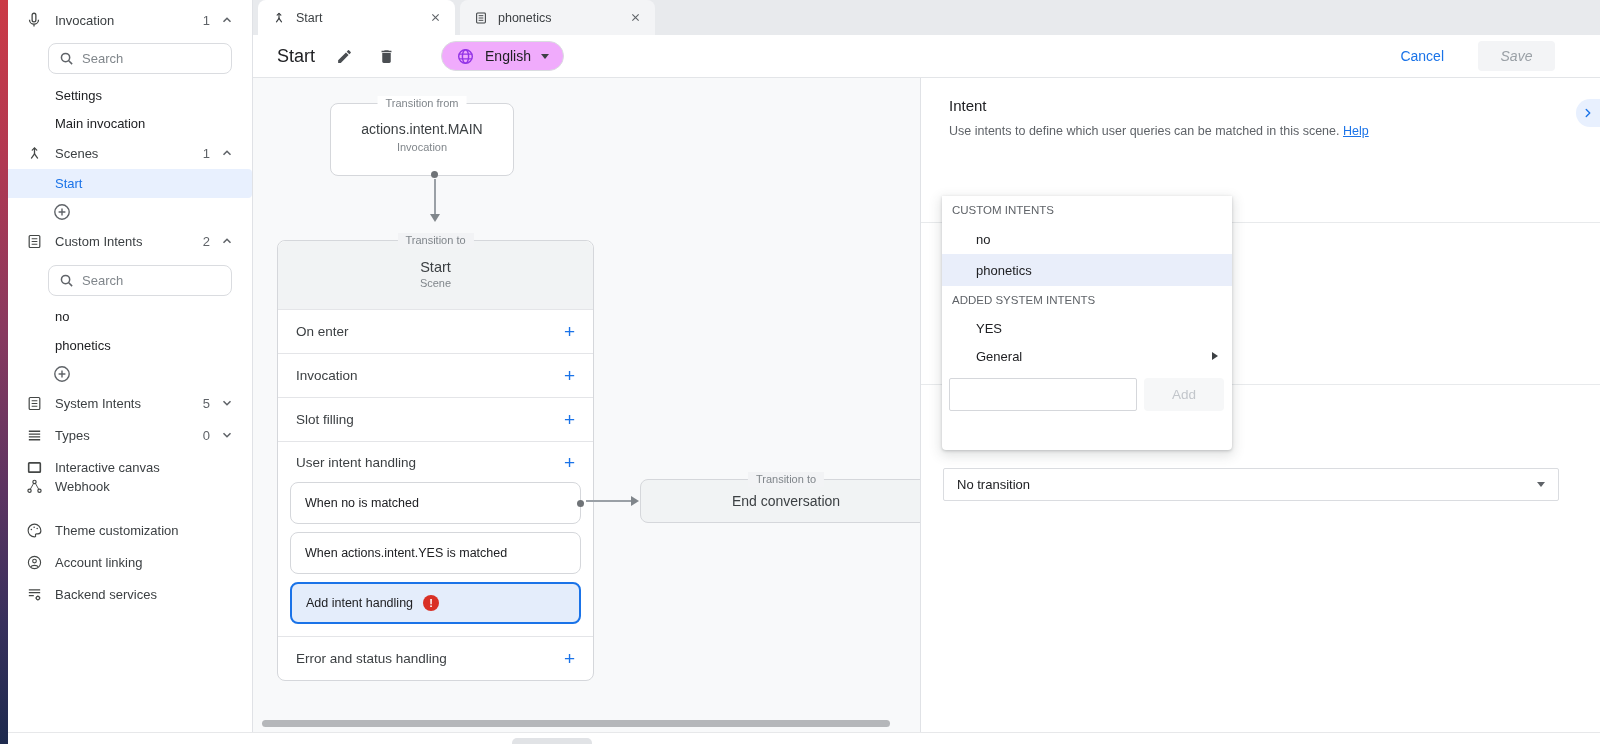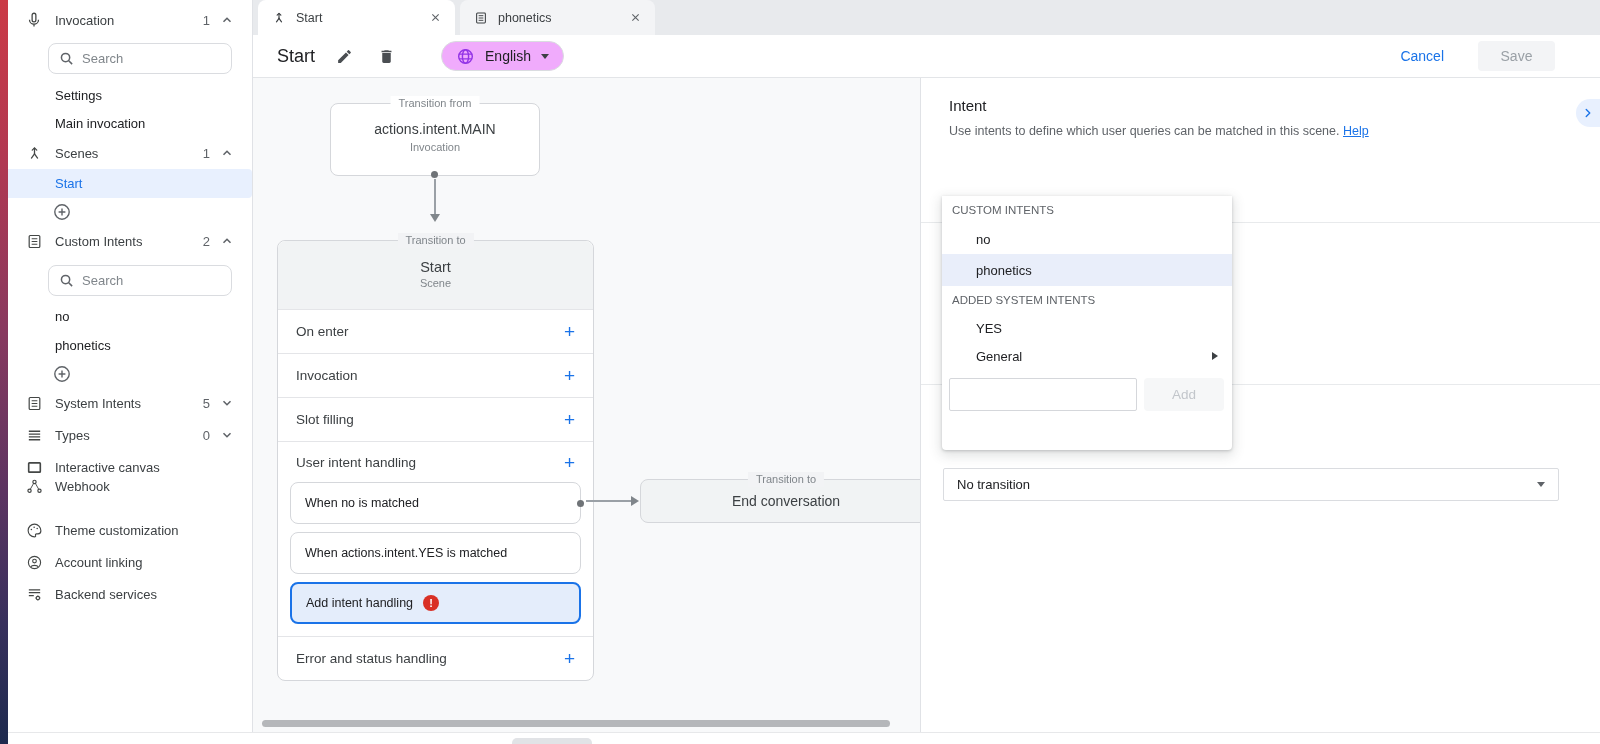--- a/index.html
+++ b/index.html
@@ -46,28 +46,28 @@
   .toolbar { left:253px; top:35px; right:0; height:43px; background:#fff;
     border-bottom:1px solid #e3e5e8; display:flex; align-items:center; }
   .tb-title { margin-left:24px; font-size:18px; color:#202124; }
   .tb-iconbtn { margin-left:16px; width:26px; height:26px; display:flex; align-items:center; justify-content:center; cursor:pointer; }
   .lang-pill { margin-left:42px; height:30px; border:1px solid #dadce0; border-radius:17px; background:#f0abfc;
     display:flex; align-items:center; padding:0 14px; cursor:pointer; }
   .lang-pill .lbl { font-size:14px; color:#202124; margin:0 10px; }
   .caret { width:0; height:0; border-left:4.5px solid transparent; border-right:4.5px solid transparent; border-top:5px solid #3c4043; }
   .tb-cancel { margin-left:auto; margin-right:34px; color:#1a73e8; font-size:14px; font-weight:500; cursor:pointer; }
   .tb-save { margin-right:45px; width:77px; height:30px; background:#f3f4f6; border-radius:4px; border:none;
-    color:#9aa0a6; font-size:14px; font-weight:500; display:flex; align-items:center; justify-content:center; cursor:default; }
+    color:#9aa0a6; font-size:14px; font-weight:500; display:flex; align-items:center; justify-content:center; cursor:default;font-style:italic; }
 
   
   .canvas { left:253px; top:78px; width:667px; height:654px; background:#f8f9fa; overflow:hidden; }
   .node { position:absolute; border:1px solid #d5d7db; border-radius:8px; }
   .node-tag { position:absolute; top:-8px; left:50%; transform:translateX(-50%); font-size:11px; color:#80868b;
     padding:0 8px; white-space:nowrap; line-height:15px; }
-  .inv-node { left:77px; top:25px; width:210px; height:73px; background:#fff; text-align:center; padding-top:17px; }
+  .inv-node { left:77px; top:25px; width:184px; height:73px; background:#fff; text-align:center; padding-top:17px; }
   .inv-node .node-tag { background:#fff; }
   .n-title { font-size:14px; color:#3c4043; }
   .n-sub { font-size:11px; color:#80868b; margin-top:4px; }
   .scene-card { left:24px; top:162px; width:317px; background:#fff; }
   .scene-head { position:relative; height:68px; background:#f1f3f4; border-radius:8px 8px 0 0; text-align:center; padding-top:18px; }
   .scene-head .node-tag { background:#f2f3f5; }
   .sec { height:44px; border-top:1px solid #e4e5e8; display:flex; align-items:center; padding:0 18px;
     font-size:13.5px; color:#3c4043; }
   .sec-uih-label { height:40px; display:flex; align-items:center; padding:0 18px; font-size:13.5px; color:#3c4043; }
   .plus { margin-left:auto; color:#1a73e8; font-size:19px; font-weight:400; line-height:1; cursor:pointer; }

